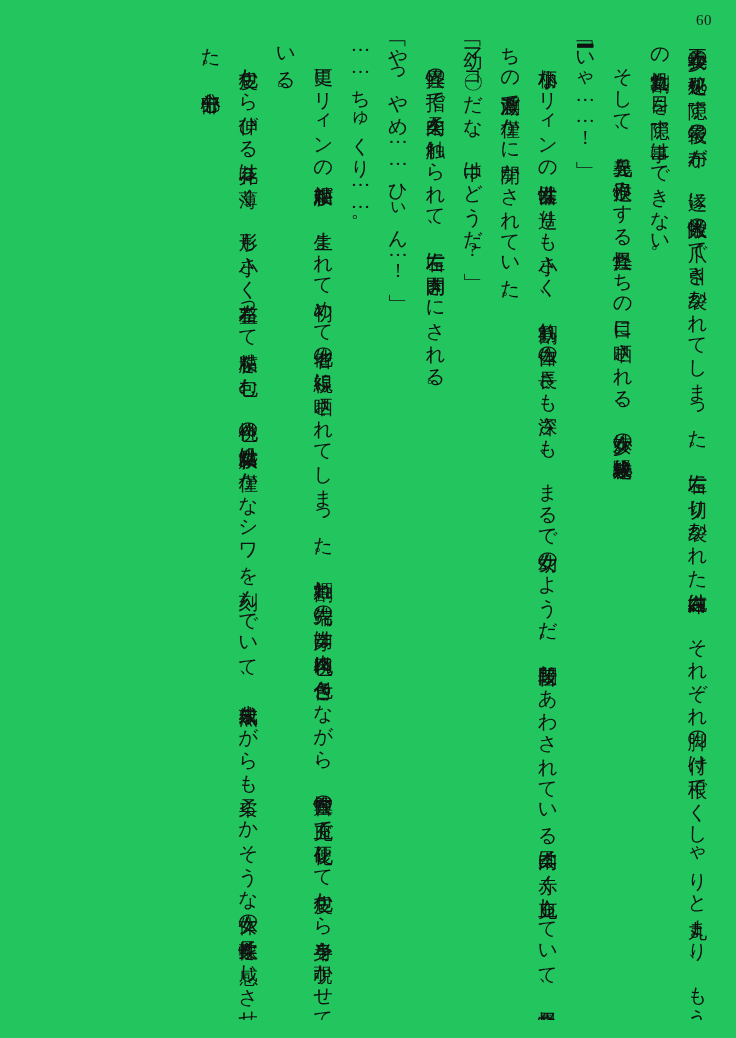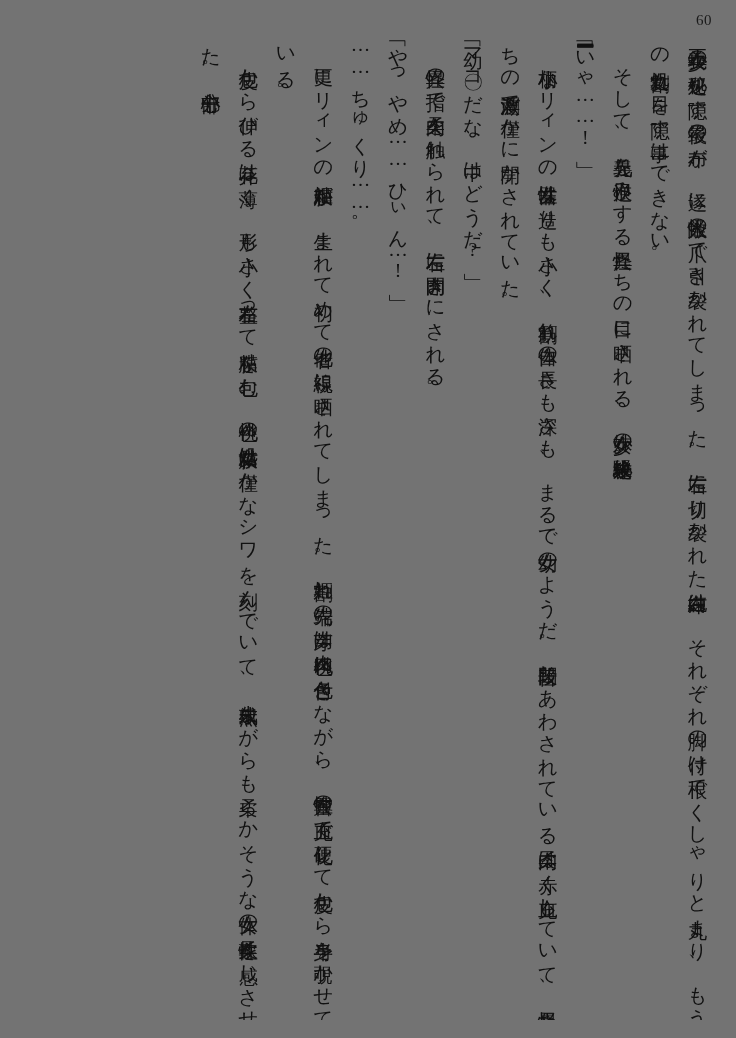--- a/index.html
+++ b/index.html
@@ -11,21 +11,21 @@
     width: 736px;
     height: 1038px;
     overflow: hidden;
     font-family: "Liberation Serif", "DejaVu Serif", serif;
     color: #111111;
   }
   .page {
     position: relative;
     width: 736px;
     height: 1038px;
-    background: #737373;
+    background: #22c55e;
     box-sizing: border-box;
   }
   .page-number {
     position: absolute;
     top: 12px;
     right: 24px;
     font-size: 15px;
     letter-spacing: 0.5px;
     color: #1a1a1a;
     font-family: "Liberation Serif", "DejaVu Serif", serif;

